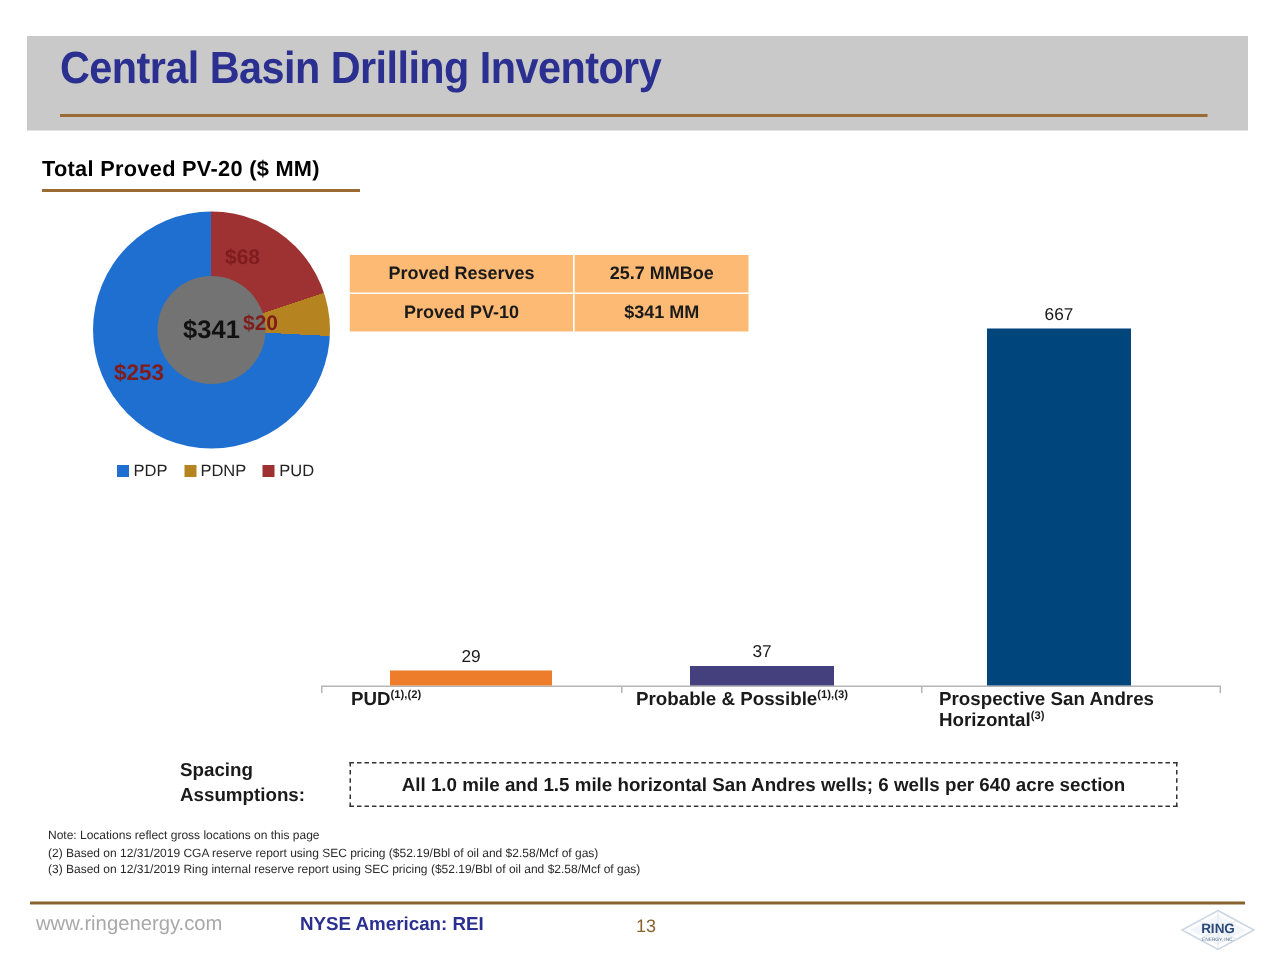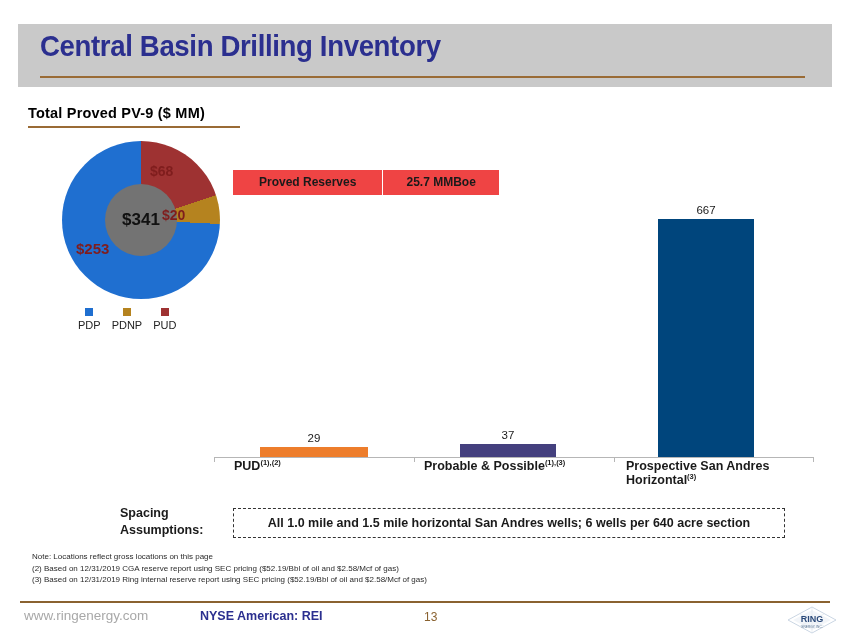--- a/index.html
+++ b/index.html
@@ -116,38 +116,37 @@
     display: flex;
     align-items: center;
     gap: 11px;
   }
   .legend-item {
     display: flex;
     align-items: center;
     gap: 3px;
     font-size: 11px;
     color: #222222;
-    flex-direction: column;
   }
   .legend-swatch {
     width: 8px;
     height: 8px;
     display: inline-block;
   }
 
   
   .stats-table {
     position: absolute;
     left: 232px;
     top: 169px;
     border-collapse: collapse;
     width: 268px;
   }
   .stats-table td {
-    background: #ef4444;
+    background: #fdba74;
     border: 1.5px solid #ffffff;
     font-size: 12px;
     font-weight: bold;
     color: #1a1a1a;
     text-align: center;
     padding: 5px 4px;
     line-height: 1.25;
   }
   .stats-table td.col-label { width: 150px; }
   .stats-table td.col-value { width: 114px; }
@@ -292,21 +291,21 @@
   }
   .footer-logo svg { display: block; }
 </style>
 </head>
 <body>
 
 <div class="header-band"></div>
 <div class="header-title">Central Basin Drilling Inventory</div>
 <div class="header-rule"></div>
 
-<div class="section-label">Total Proved  PV-9 ($ MM)</div>
+<div class="section-label">Total Proved  PV-20 ($ MM)</div>
 <div class="section-label-rule"></div>
 
 <div class="donut-wrap">
   <div class="donut" id="donut-ring" style="background: conic-gradient(rgb(158, 50, 50) 0deg, rgb(158, 50, 50) 71.79deg, rgb(181, 131, 31) 71.79deg, rgb(181, 131, 31) 92.9deg, rgb(31, 111, 208) 92.9deg, rgb(31, 111, 208) 360deg);"></div>
   <div class="donut-hole">
     <span class="donut-center-label">$341</span>
   </div>
   <span class="slice-label lbl-pud">$68</span>
   <span class="slice-label lbl-pdnp">$20</span>
   <span class="slice-label lbl-pdp">$253</span>
@@ -325,20 +324,24 @@
     <i class="legend-swatch" id="lg2" style="background: rgb(158, 50, 50);"></i>
     <span>PUD</span>
   </span>
 </div>
 
 <table class="stats-table">
   <tbody>
       <tr>
     <td class="col-label">Proved Reserves</td>
     <td class="col-value">25.7 MMBoe</td>
+  </tr>
+  <tr>
+    <td class="col-label">Proved PV-10</td>
+    <td class="col-value">$341 MM</td>
   </tr>
 </tbody>
   </table>
 
 <div class="bar-chart">
   <div class="bar-baseline"></div>
   <div class="bar-tick" style="left:0px;"></div>
   <div class="bar-tick" style="left:200px;"></div>
   <div class="bar-tick" style="left:400px;"></div>
   <div class="bar-tick" style="left:599px;"></div>

